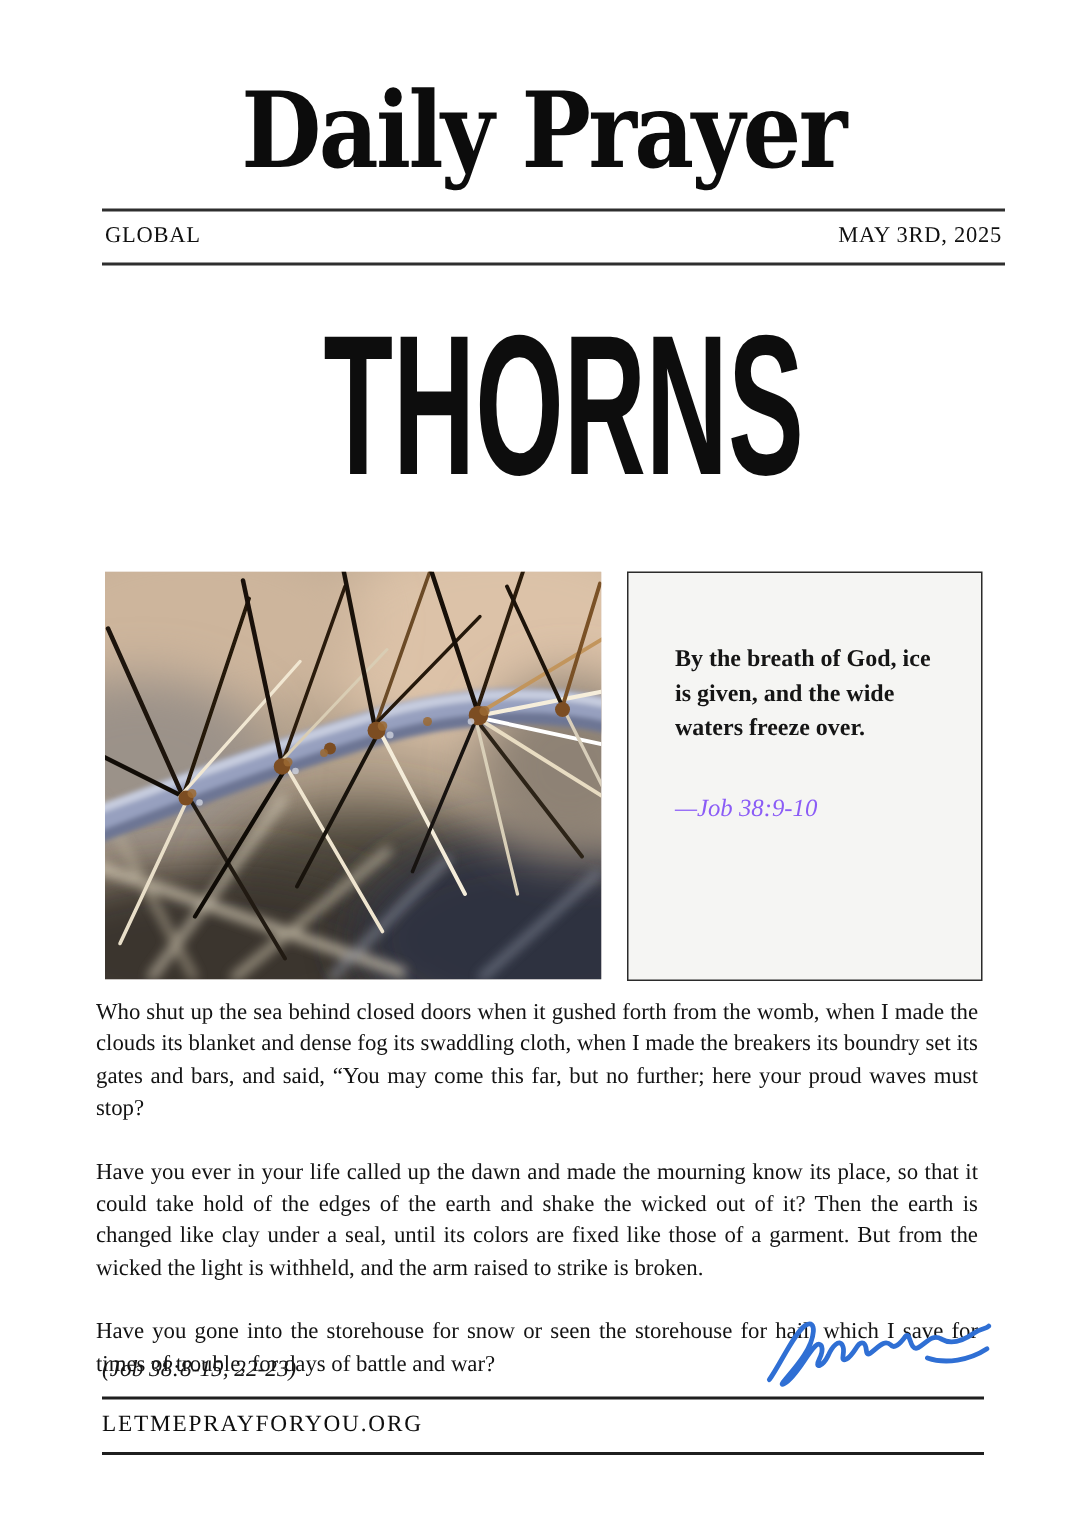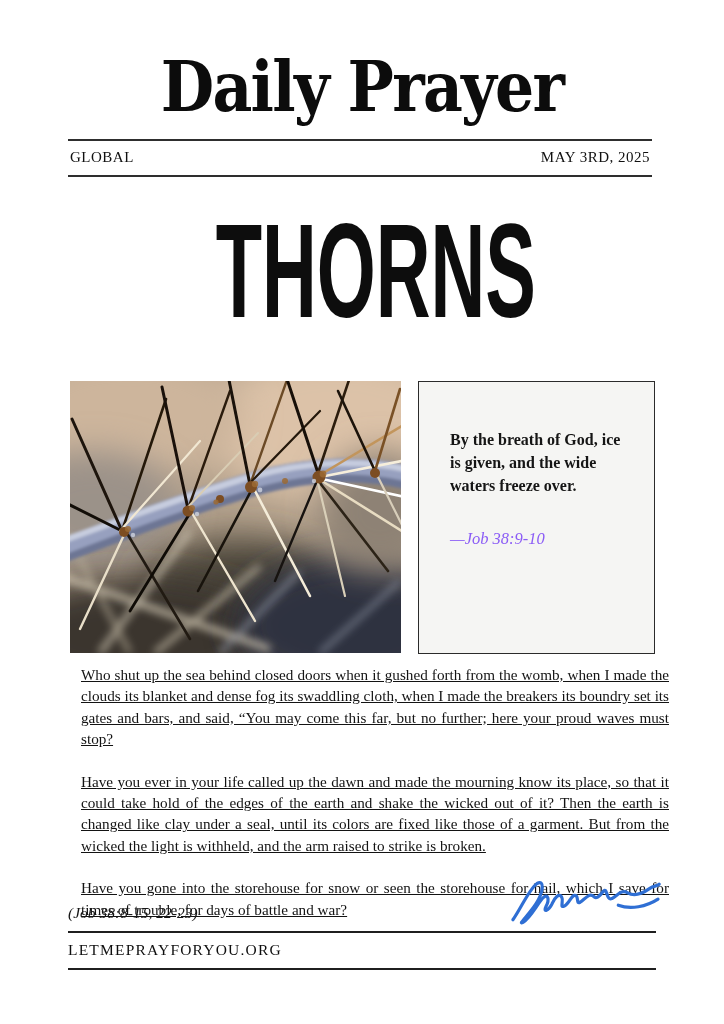--- a/index.html
+++ b/index.html
@@ -24,21 +24,21 @@
     font-weight: bold;
     font-size: 70px;
     line-height: 1.0;
     letter-spacing: -2px;
     color: #0c0c0c;
     transform: scaleX(0.88);
   }
 
   .metabar {
     position: absolute;
-    top: 139px; left: 68px; right: 72px;
+    top: 139px; left: 68px; right: 54px;
     border-top: 2px solid #2e2e2e;
     border-bottom: 2px solid #2e2e2e;
     padding: 8px 2px 9px 2px;
     display: flex;
     justify-content: space-between;
     align-items: baseline;
     font-size: 15px;
     letter-spacing: 0.5px;
     color: #101010;
   }
@@ -97,26 +97,25 @@
     font-weight: normal;
     font-style: italic;
     font-size: 16.5px;
     margin-top: 30px;
     color: #8b5cf6;
   }
 
   
   .body-text {
     position: absolute;
-    top: 664px; left: 81px; width: 588px;
+    top: 664px; left: 64px; width: 588px;
     font-size: 15.2px;
     line-height: 21.4px;
     text-align: justify;
     color: #131313;
-    text-decoration: underline;
   }
   .body-text p { margin: 0 0 21px 0; }
 
   
   .cite-row {
     position: absolute;
     left: 68px; right: 56px; top: 872px; height: 60px;
   }
   .citation {
     position: absolute;

